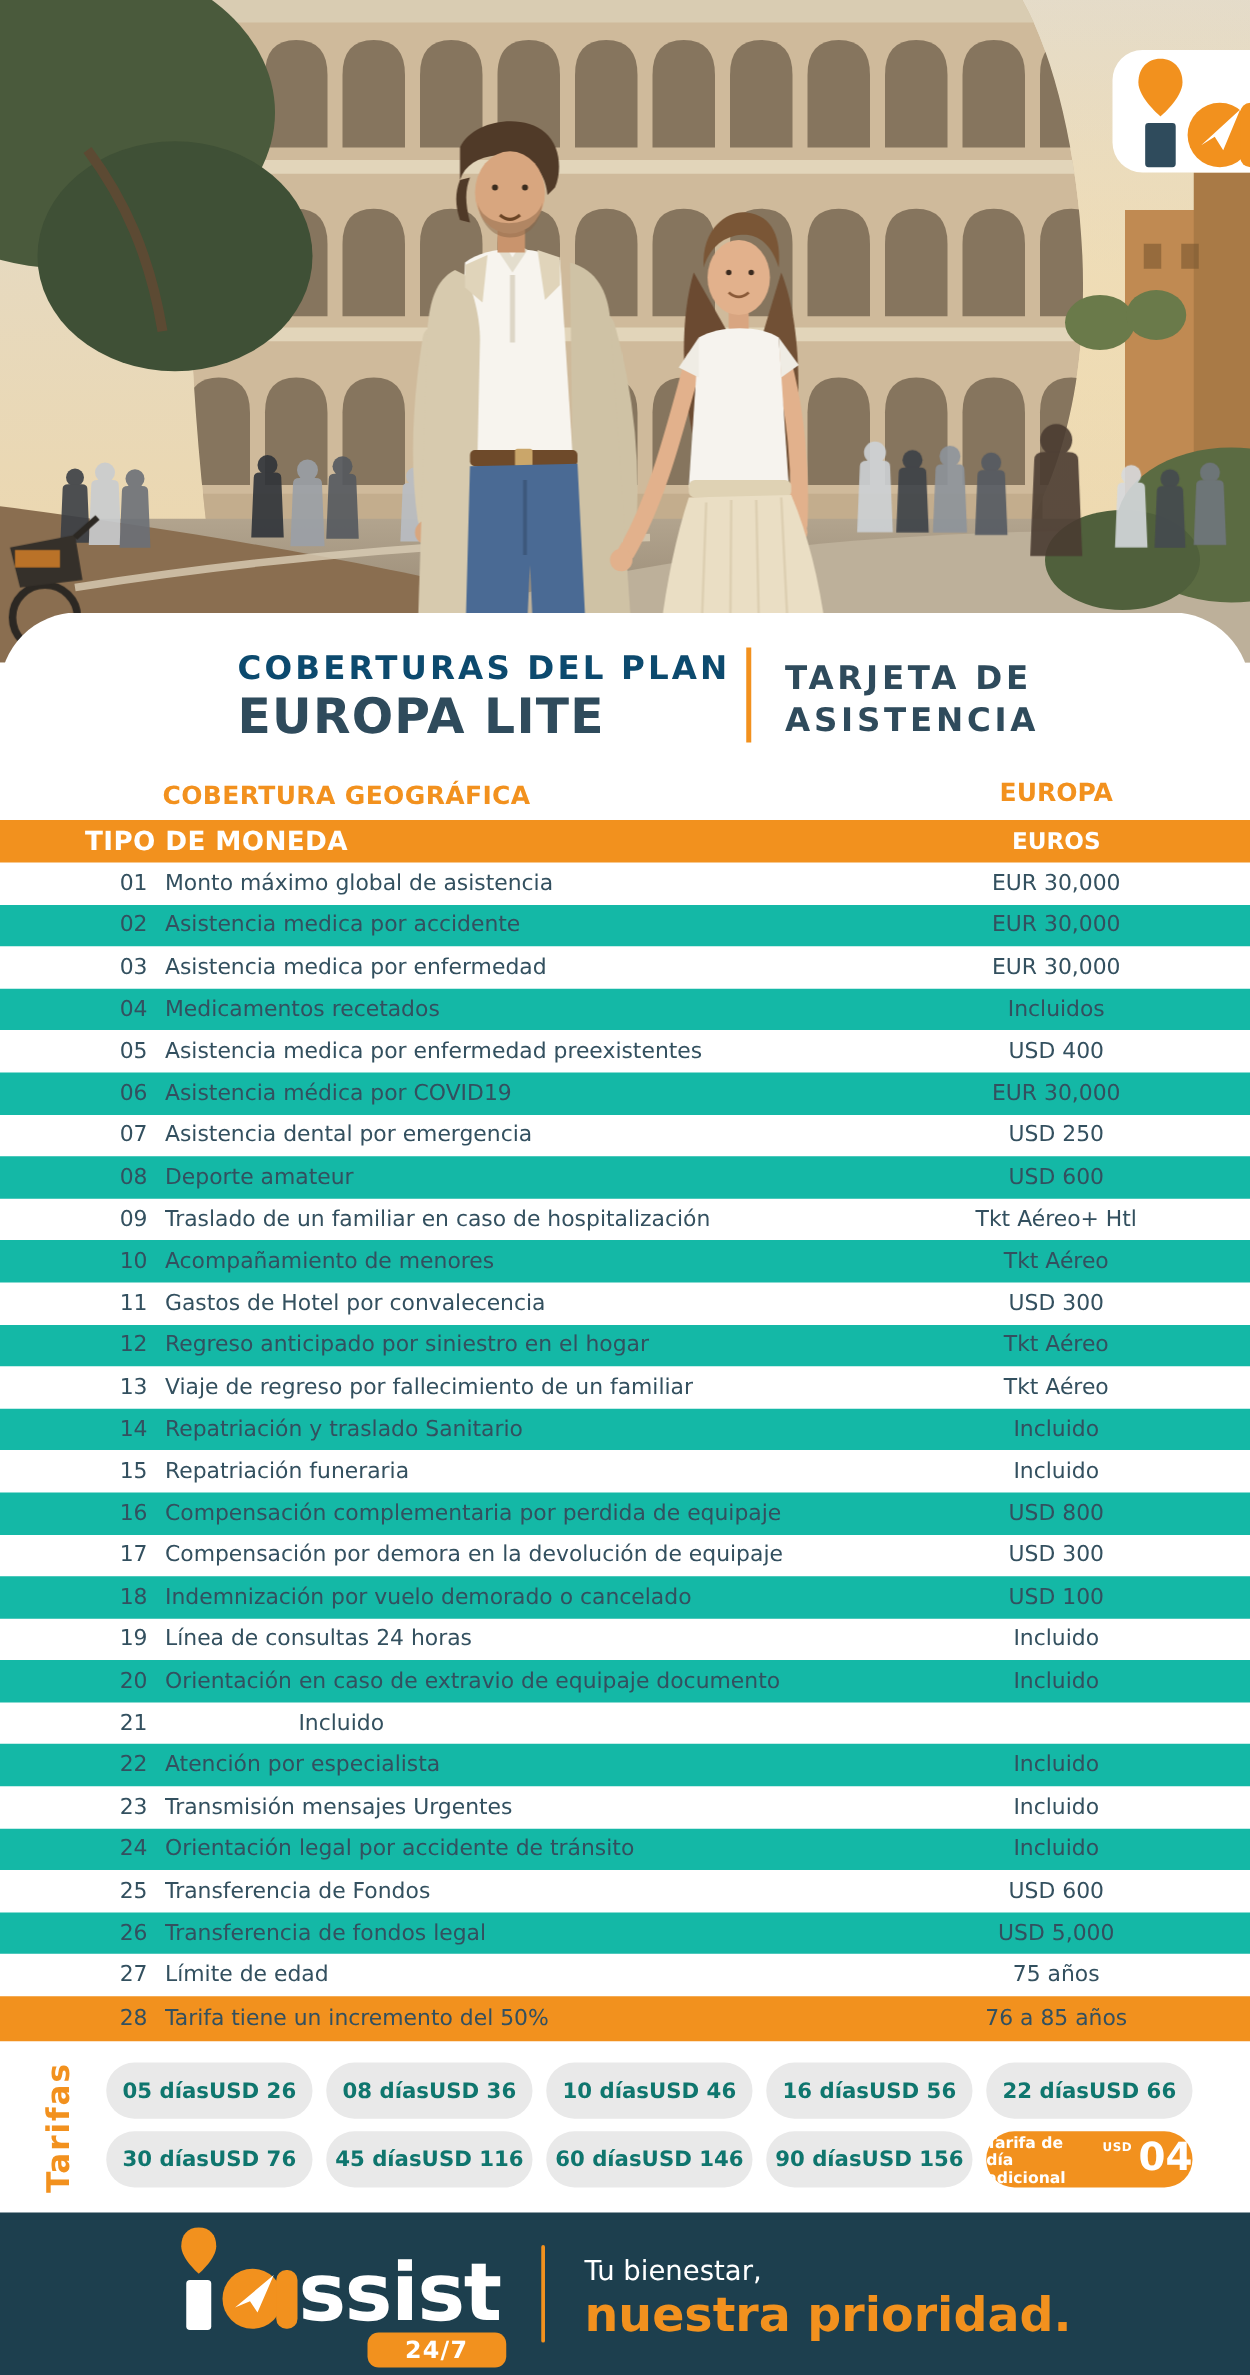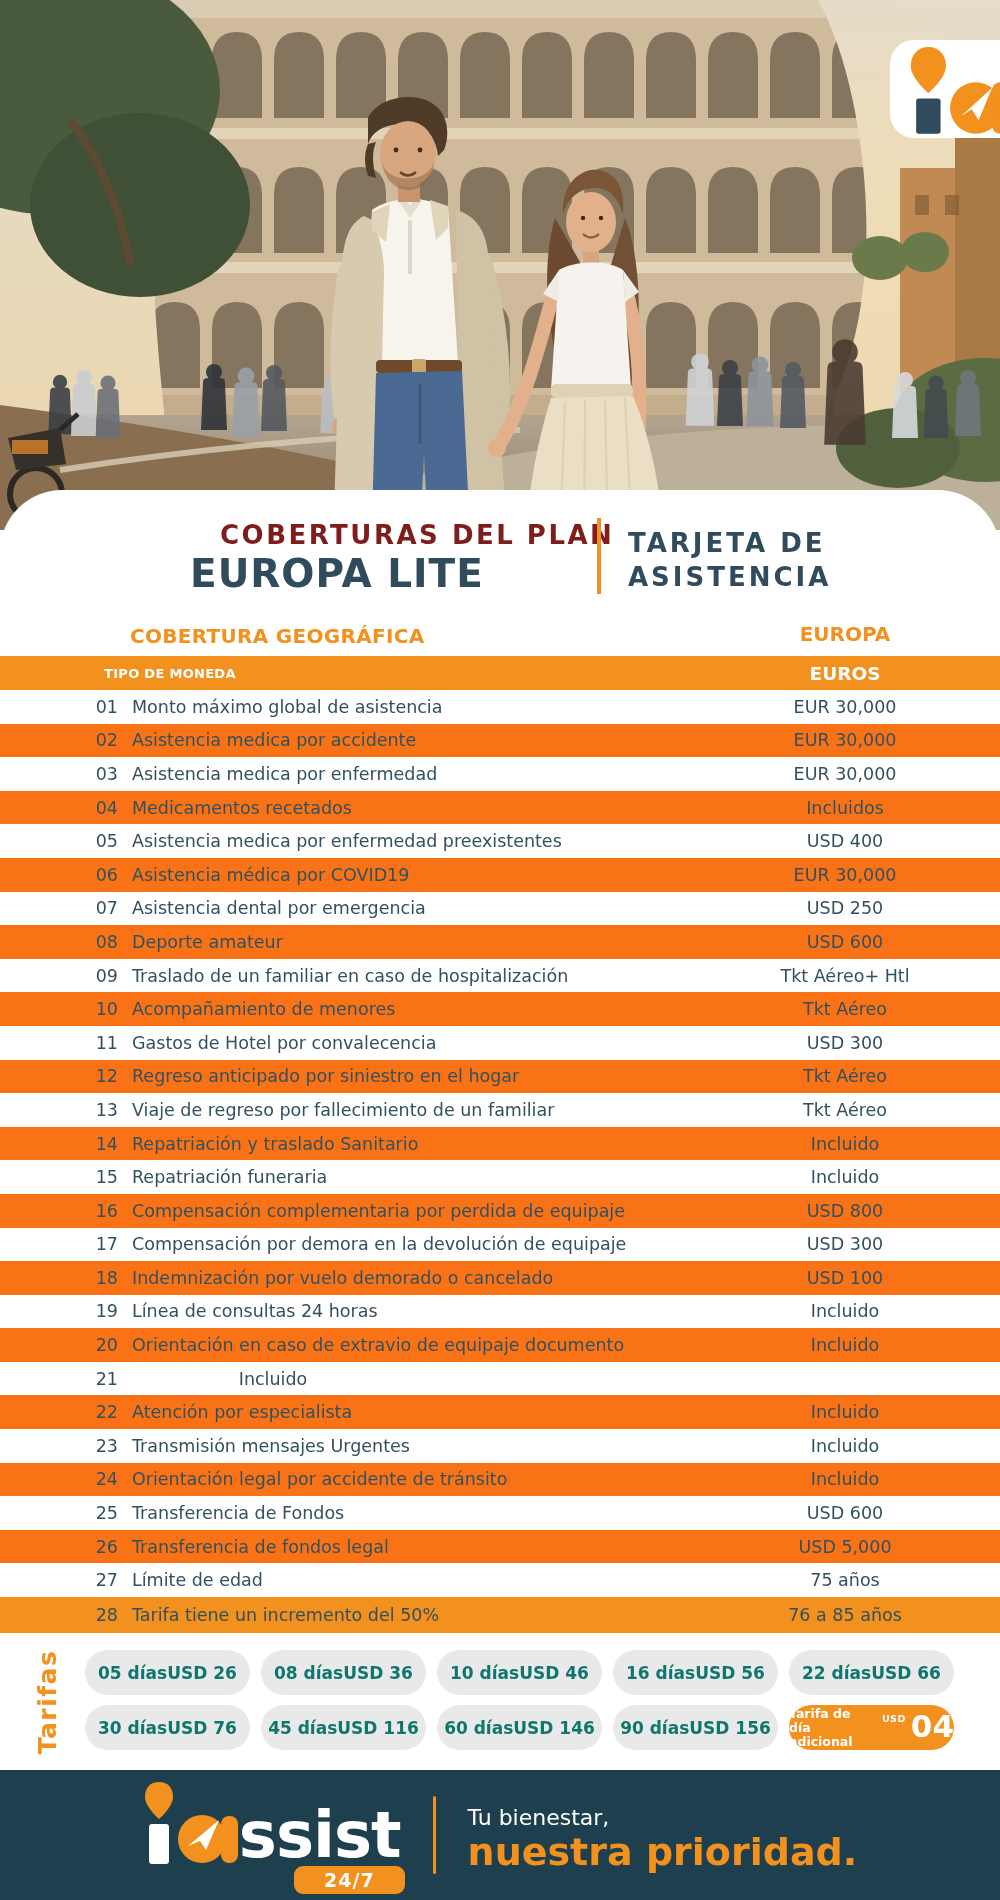--- a/index.html
+++ b/index.html
@@ -17,39 +17,39 @@
     position:absolute; top:40px; right:-22px; width:132px; height:98px;
     background:#fff; border-radius:24px;
     display:flex; align-items:center; padding-left:18px;
   }
   
   .card {
     position:absolute; top:490px; left:0; width:1000px; height:1280px;
     background:#fff; border-radius:62px 62px 0 0;
   }
   .title-main { position:absolute; left:190px; top:30px; }
-  .title-line1 { font-size:26px; font-weight:600; letter-spacing:2.5px; color:#7f1d1d;margin-left:30px; }
+  .title-line1 { font-size:26px; font-weight:600; letter-spacing:2.5px; color:#0c4a6e; }
   .title-line2 { font-size:39px; font-weight:800; letter-spacing:1px; color:#2F4B5C; margin-top:1px; }
   .title-divider { position:absolute; left:597px; top:28px; width:4px; height:76px; background:#F2911E; }
   .title-sub {
     position:absolute; left:628px; top:36px;
     font-size:26px; font-weight:600; letter-spacing:3px; line-height:34px; color:#2F4B5C;
   }
   .geo-row { position:absolute; top:134px; left:0; width:100%; height:26px; }
   .geo-label { position:absolute; left:130px; top:0; font-size:20px; font-weight:800; letter-spacing:0.3px; color:#F2911E; }
   .geo-value { position:absolute; left:690px; width:310px; top:-2px; text-align:center; font-size:20px; font-weight:800; color:#F2911E; }
   .currency-bar {
     position:absolute; top:166px; left:0; width:100%; height:34px; background:#F2911E;
     display:flex; align-items:center; color:#fff;
   }
-  .currency-label { margin-left:104px; font-size:13px; font-weight:800; letter-spacing:0.3px; }
+  .currency-label { margin-left:68px; font-size:21px; font-weight:800; letter-spacing:0.3px; }
   .currency-value { position:absolute; left:690px; width:310px; text-align:center; font-size:18.5px; font-weight:800; }
   .tbody { position:absolute; top:200px; left:0; width:100%; }
   .trow { height:33.6px; display:flex; align-items:center; font-size:17.5px; color:#33505F; }
-  .trow.alt { background:#f97316; }
+  .trow.alt { background:#14b8a6; }
   .trow.highlight { background:#F2911E; height:36px; }
   .trow .n { width:118px; text-align:right; flex:none; font-weight:400; }
   .trow .lbl { margin-left:14px; width:558px; flex:none; font-weight:500; white-space:nowrap; overflow:hidden; }
   .trow .val { width:310px; flex:none; text-align:center; font-weight:500; }
   
   .tarifas-zone { position:absolute; top:1160px; left:85px; width:876px; }
   .pills { display:flex; flex-wrap:wrap; column-gap:11px; row-gap:10px; }
   .pill {
     width:165px; height:45px; background:#E9E9E9; border-radius:23px;
     display:flex; align-items:center; justify-content:center; 

